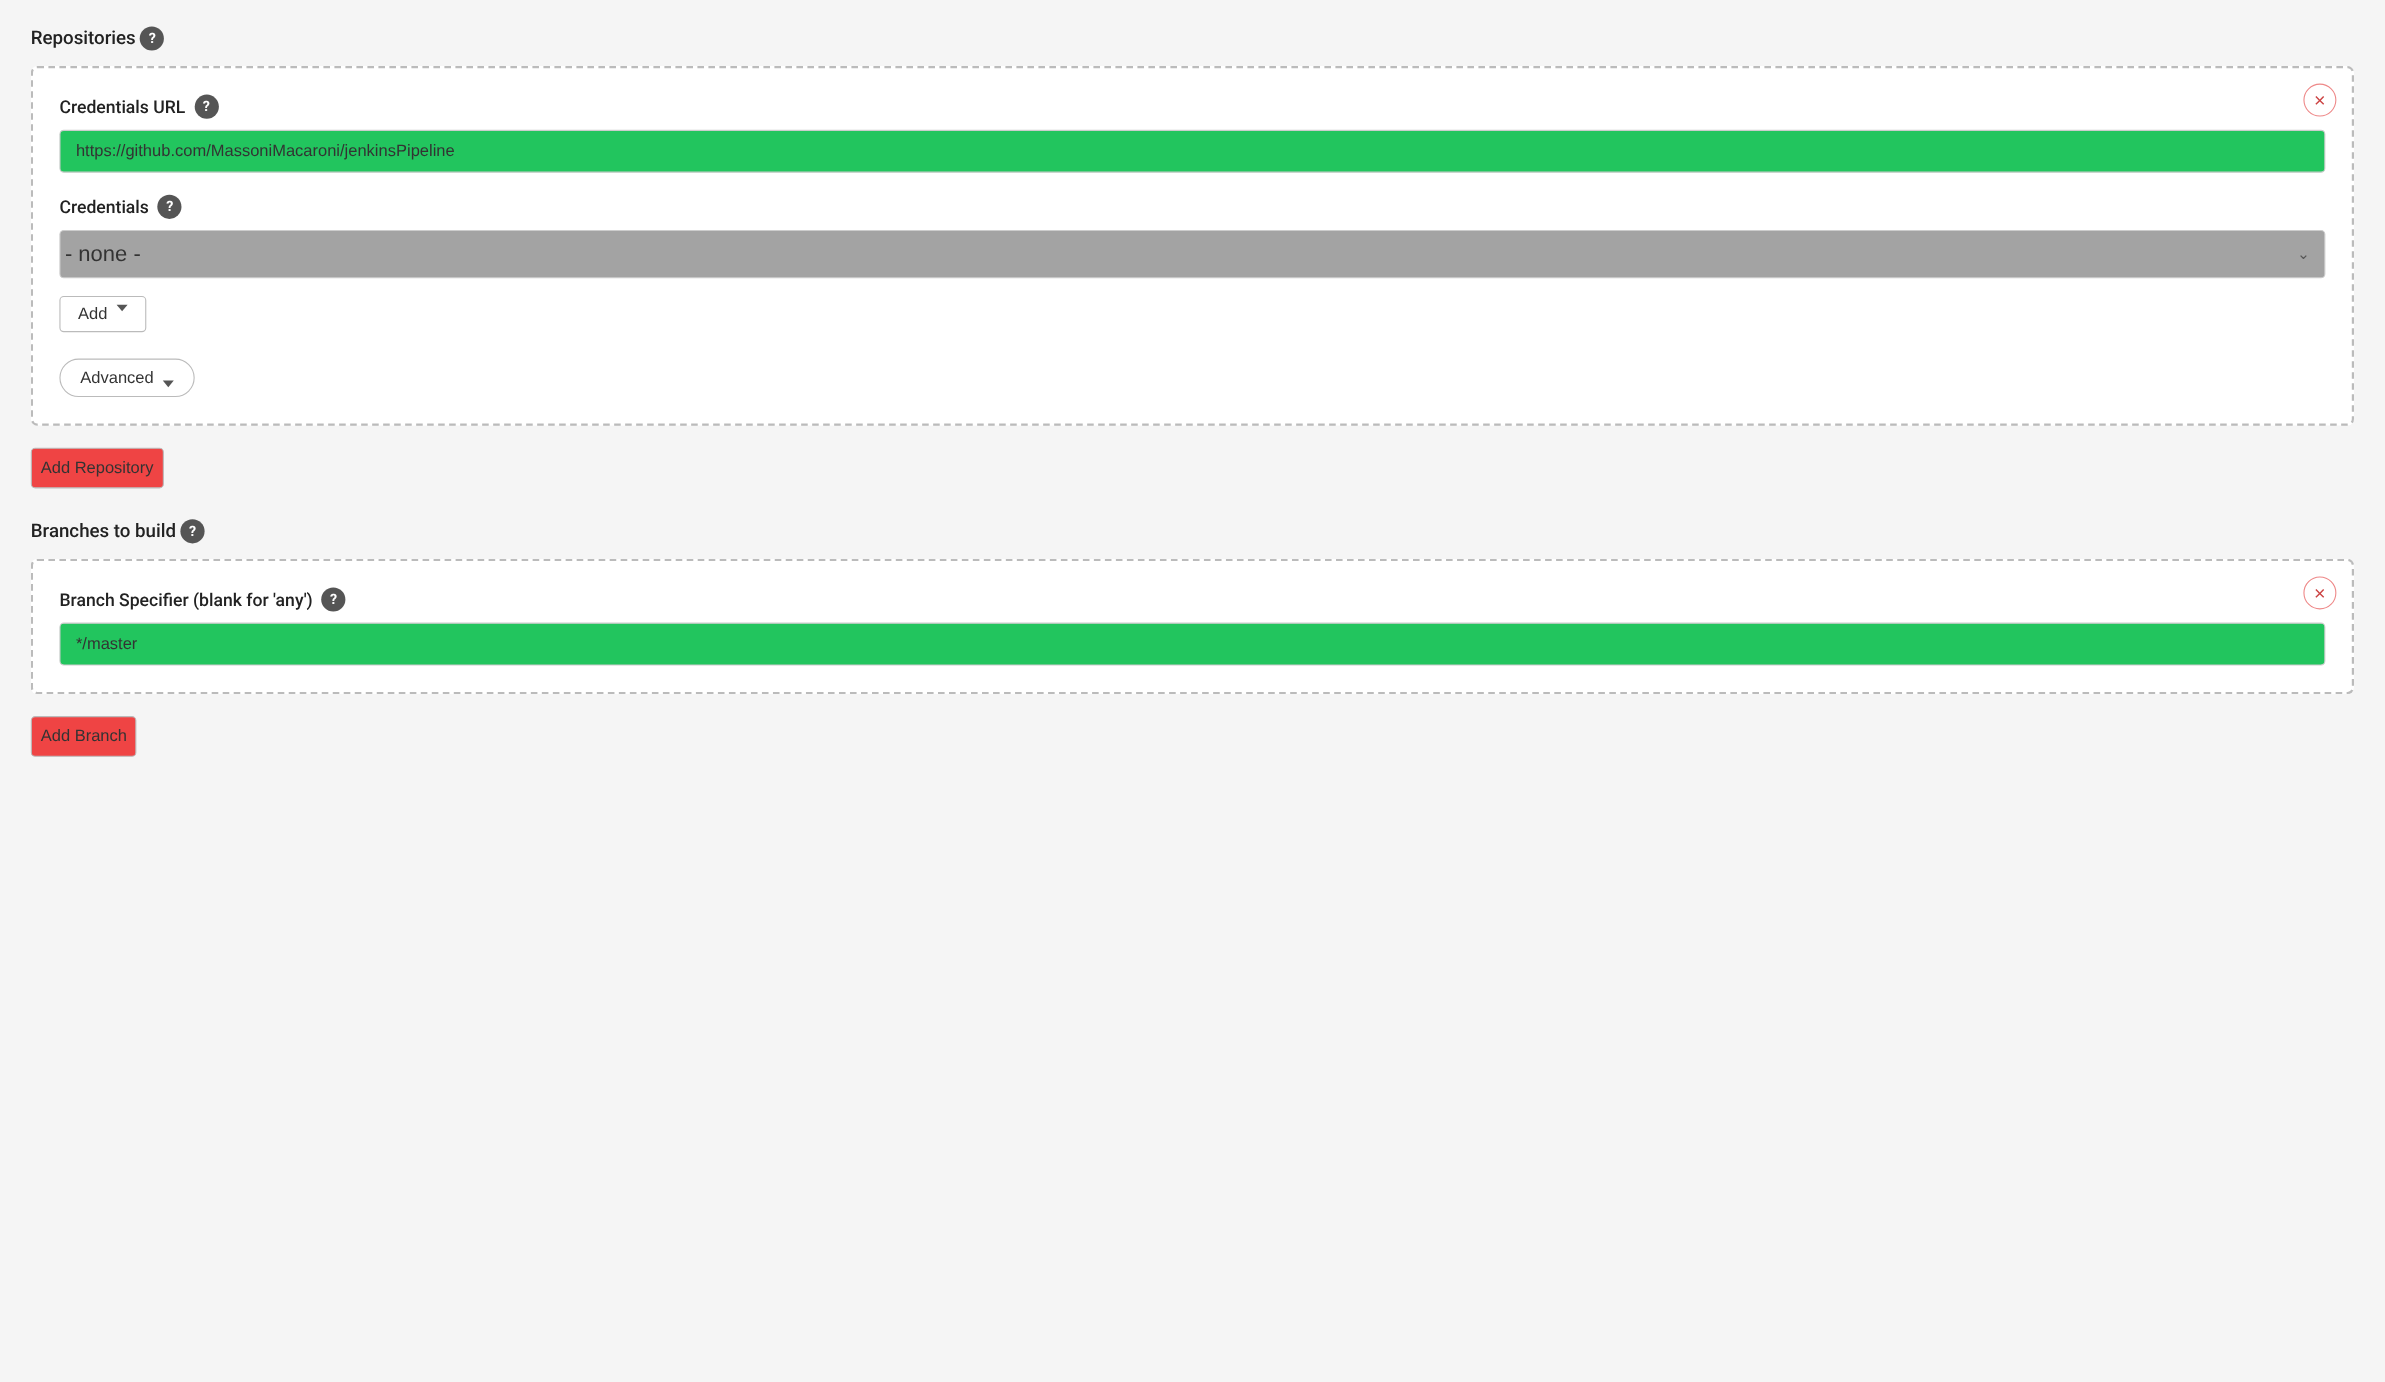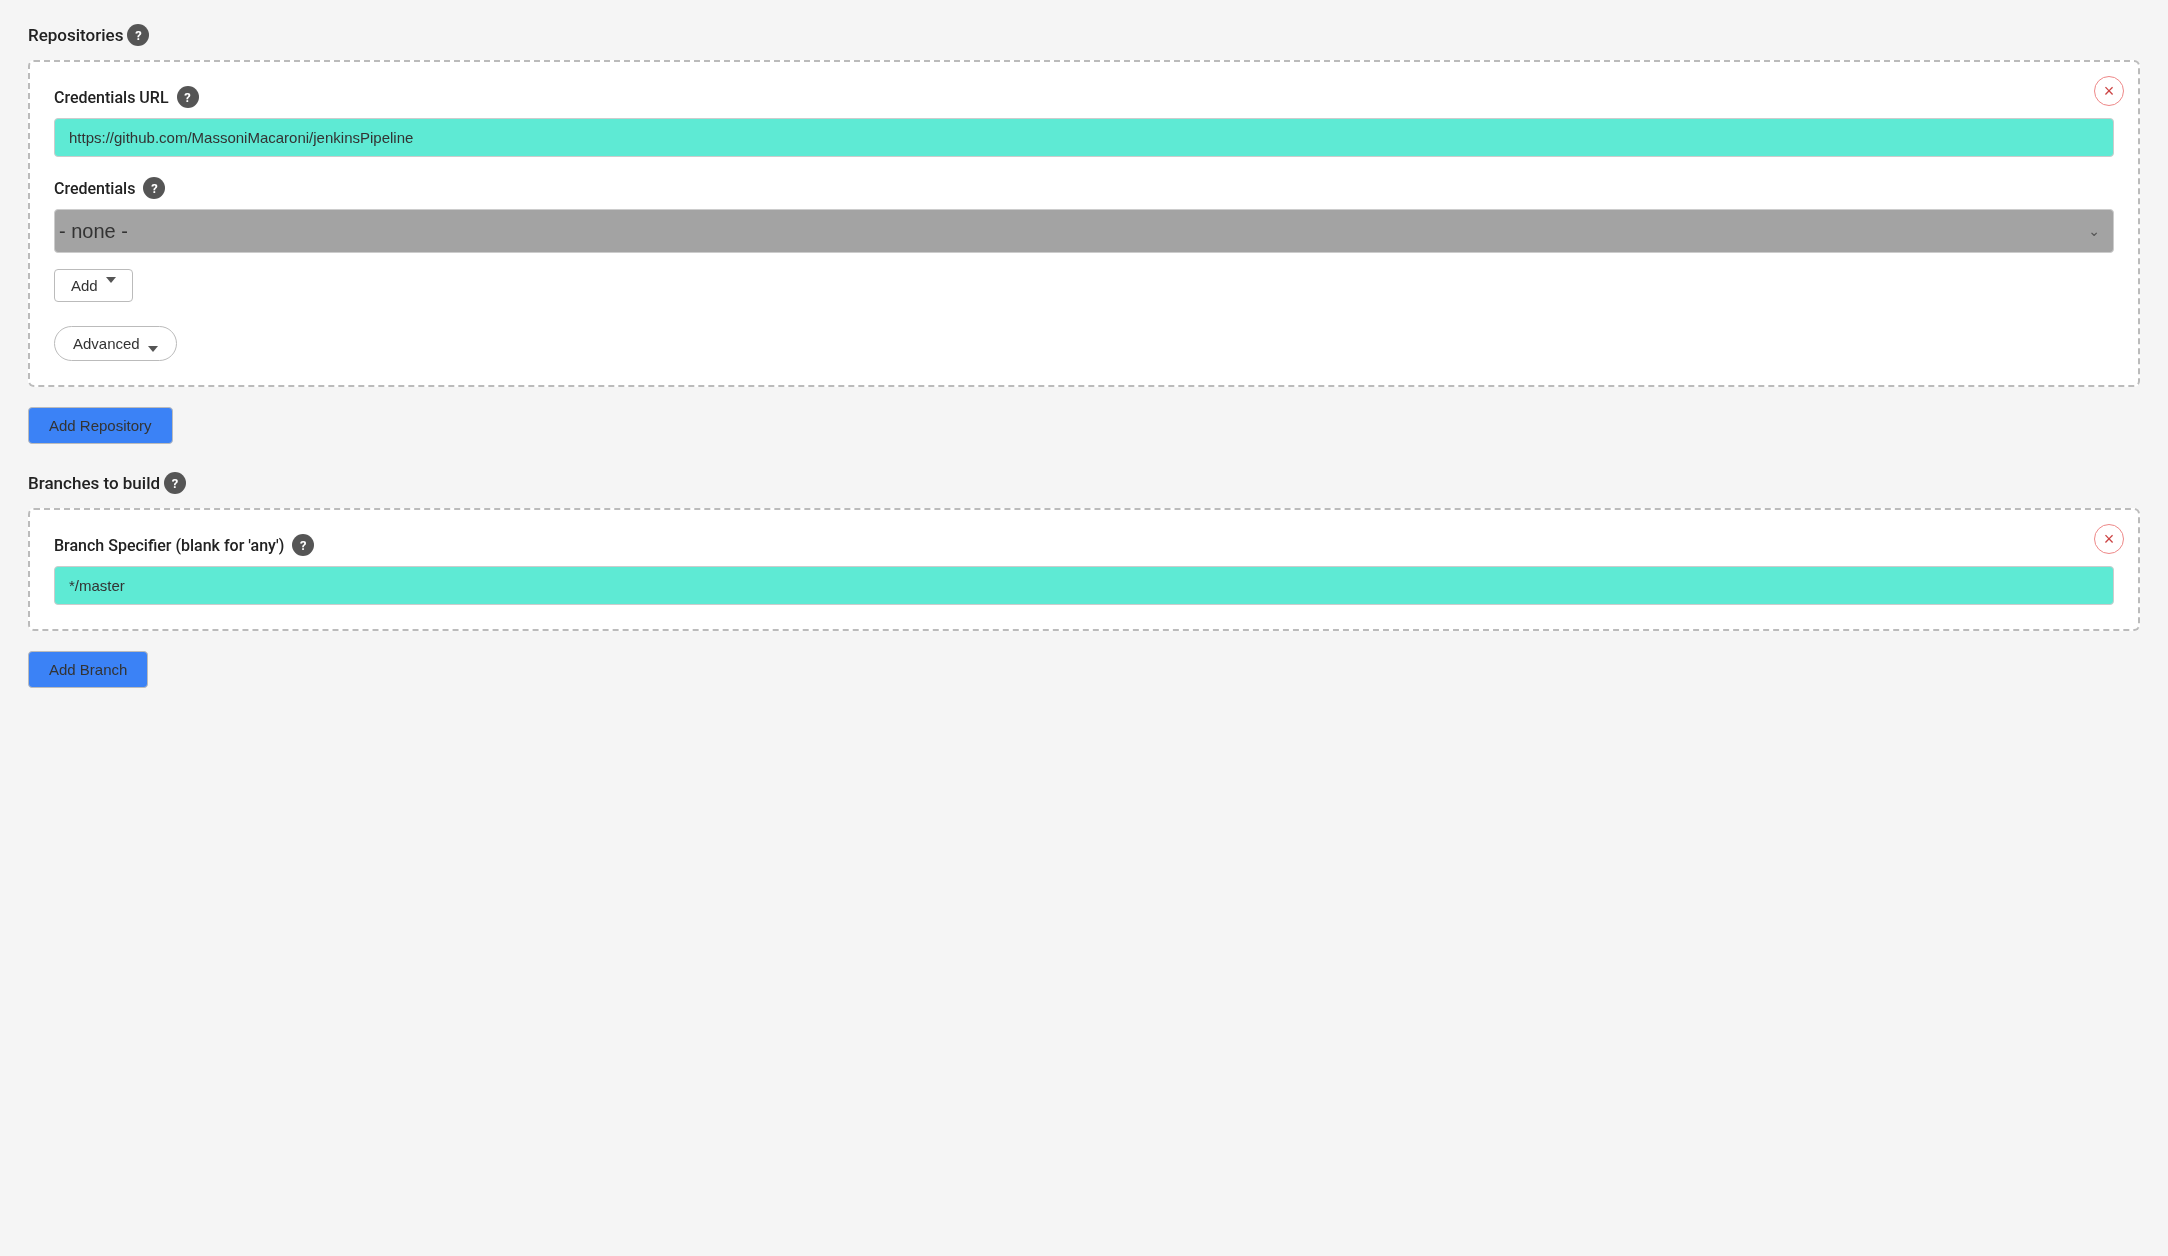--- a/index.html
+++ b/index.html
@@ -78,21 +78,21 @@
       margin-bottom: 10px;
     }
 
     .text-input {
       width: 100%;
       border: 1px solid #ccc;
       border-radius: 4px;
       padding: 10px 14px;
       font-size: 15px;
       color: #333;
-      background: #5eead4;
+      background: #22c55e;
       outline: none;
       margin-bottom: 20px;
     }
 
     .select-wrapper {
       position: relative;
       margin-bottom: 16px;
     }
 
     .select-field {
@@ -142,22 +142,22 @@
       font-size: 15px;
       color: #333;
       cursor: pointer;
     }
 
     .action-button {
       display: inline-flex;
       align-items: center;
       border: 1px solid #bbb;
       border-radius: 4px;
-      background: #3b82f6;
-      padding: 9px 20px;
+      background: #ef4444;
+      padding: 9px 8px;
       font-size: 15px;
       color: #333;
       cursor: pointer;
       margin-bottom: 28px;
     }
 
     .chevron-down {
       display: inline-block;
       width: 0;
       height: 0;

